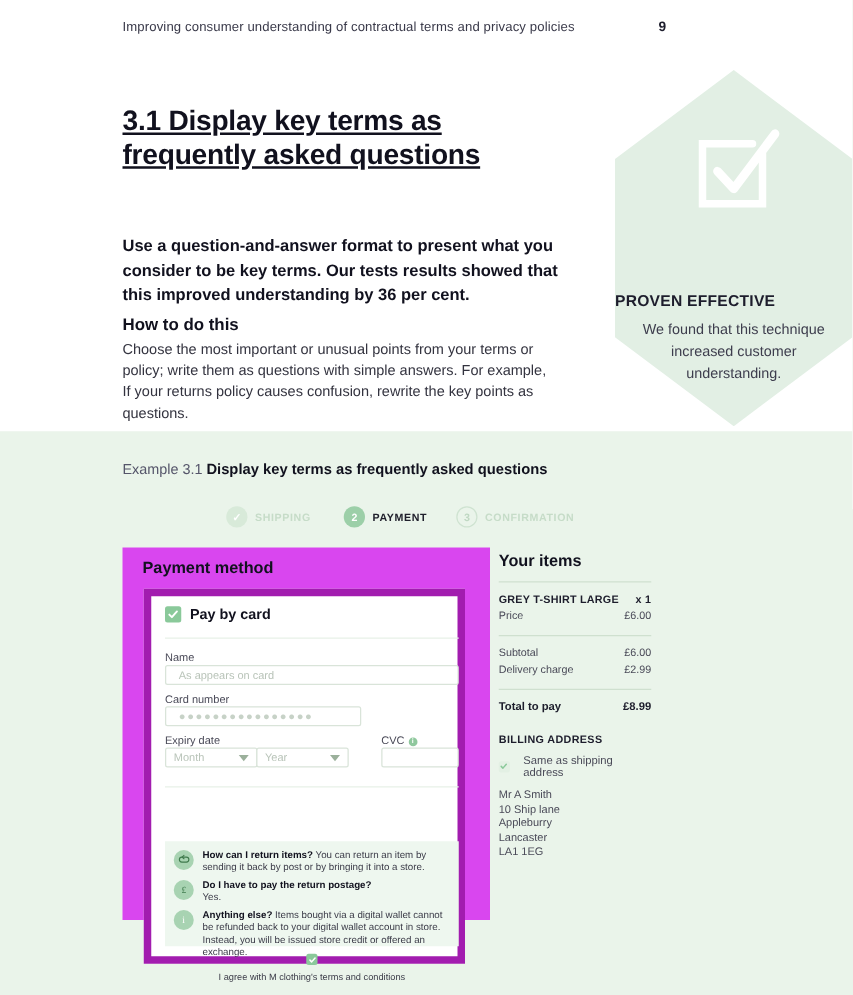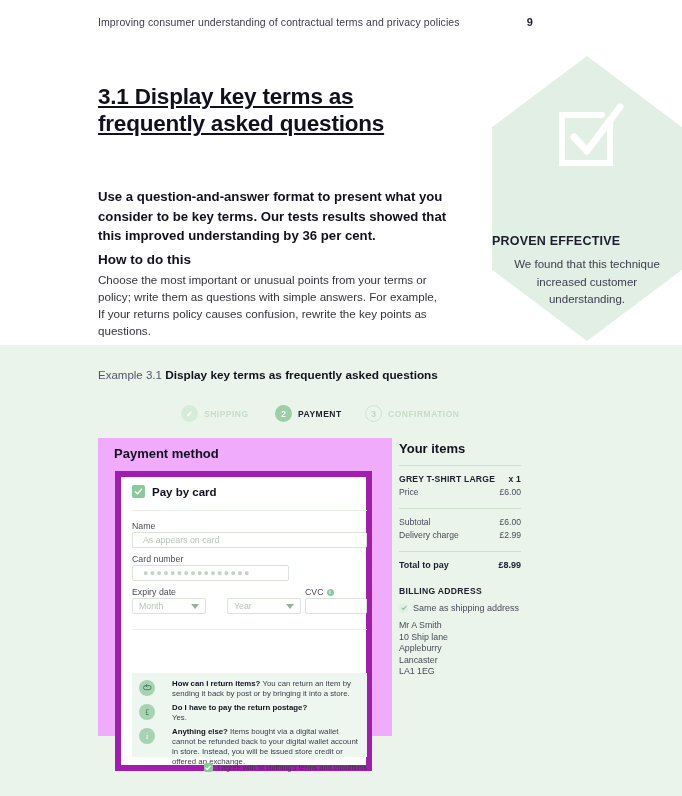--- a/index.html
+++ b/index.html
@@ -100,21 +100,21 @@
   .step.done .lbl { color: #c6dcc8; }
   .step.active .lbl { color: #20202c; }
   .step.todo .lbl { color: #c6dcc8; }
   .step#step-shipping { left: 6px; }
   .step#step-payment { left: 100px; }
   .step#step-confirmation { left: 190px; }
 
   
   .checkout {
     position: absolute; left: 98px; top: 438px;
-    width: 294px; height: 298px; background: #f0abfc;
+    width: 294px; height: 298px; background: #d946ef;
   }
   .pm-title {
     position: absolute; left: 16px; top: 8px;
     font-size: 13px; font-weight: bold; color: #11111e;
   }
   .pay-card {
     position: absolute; left: 17px; top: 33px;
     width: 257px; height: 300px;
     border: 6px solid #a21caf; box-sizing: border-box; background: #fff;
   }
@@ -156,47 +156,47 @@
     display: inline-block; width: 7px; height: 7px; border-radius: 50%;
     background: #8fc89d; color: #fff; font-size: 5.5px; line-height: 7px;
     text-align: center; font-weight: bold; vertical-align: 1px; margin-left: 3px;
   }
 
   
   .faq {
     position: absolute; left: 11px; top: 196px; width: 235px; height: 84px;
     background: #eef7ef; box-sizing: border-box; padding: 6px 7px;
   }
-  .faq-row { position: relative; display: flex; gap: 17px; margin-bottom: 3.5px; }
+  .faq-row { position: relative; display: flex; gap: 7px; margin-bottom: 3.5px; }
   .faq-ico {
     flex: 0 0 auto; width: 16px; height: 16px; border-radius: 50%;
     background: #a8d3b2; display: flex; align-items: center; justify-content: center;
     margin-top: 1px;
   }
   .faq-txt { font-size: 7.8px; line-height: 10.2px; color: #3b3b48; }
   .faq-txt b { color: #11111e; }
   .agree {
     position: absolute; left: 11px; top: 286px; width: 235px;
     display: flex; align-items: center; justify-content: flex-end; gap: 5px;
-    font-size: 7.4px; color: #3b3b48;
+    font-size: 7.4px; color: #3b3b48; flex-direction: column;
   }
   .chk-sm {
     width: 9px; height: 9px; border-radius: 2px; background: #8ac99a;
     display: inline-flex; align-items: center; justify-content: center;
   }
 
   
   .items { position: absolute; left: 399px; top: 441px; width: 122px; }
   .items h3 { margin: 0; font-size: 13px; font-weight: bold; color: #11111e; }
   .irule { height: 1px; background: #cfe0cf; margin: 9px 0 7px 0; }
   .irow { display: flex; justify-content: space-between; font-size: 8.6px; color: #4a4a58; line-height: 13px; }
   .irow.strong { font-weight: bold; color: #1d1d2c; letter-spacing: .2px; }
   .irow.total { font-weight: bold; color: #1d1d2c; font-size: 9px; }
   .badr { margin-top: 14px; font-size: 8.6px; font-weight: bold; color: #1d1d2c; letter-spacing: .3px; }
-  .ship-same { display: flex; align-items: center; gap: 5px; margin-top: 7px; font-size: 9px; color: #4a4a58; }
+  .ship-same { display: flex; align-items: center; gap: 11px; margin-top: 7px; font-size: 9px; color: #4a4a58; }
   .chk-gh {
     width: 9px; height: 9px; border-radius: 2px; background: #e3f0e4;
     display: inline-flex; align-items: center; justify-content: center;
   }
   .addr { margin-top: 7px; font-size: 8.8px; line-height: 11.6px; color: #4a4a58; }
 </style>
 </head>
 <body>
 
 <div class="page">
@@ -264,21 +264,21 @@
       <div class="inp" style="left:11px; top:55px; width:235px; height:16px;">As appears on card</div>
 
       <div class="fld-label" style="left:11px; top:77px;">Card number</div>
       <div class="inp dots" style="left:11px; top:88px; width:157px; height:16px;">●●●●●●●●●●●●●●●●</div>
 
       <div class="fld-label" style="left:11px; top:110px;">Expiry date</div>
       <div class="sel" style="left:11px; top:121px; width:74px; height:16px;">
         <span>Month</span>
         <span class="caret"></span>
       </div>
-      <div class="sel" style="left:106px; top:121px; width:74px; height:16px;">
+      <div class="sel" style="left:84px; top:121px; width:74px; height:16px;">
         <span>Year</span>
         <span class="caret"></span>
       </div>
 
       <div class="fld-label" style="left:184px; top:110px;">
         <span>CVC</span><span class="info-dot">i</span>
       </div>
       <div class="inp" style="left:184px; top:121px; width:62px; height:16px;"></div>
 
       <div class="hr" style="top:152px"></div>

